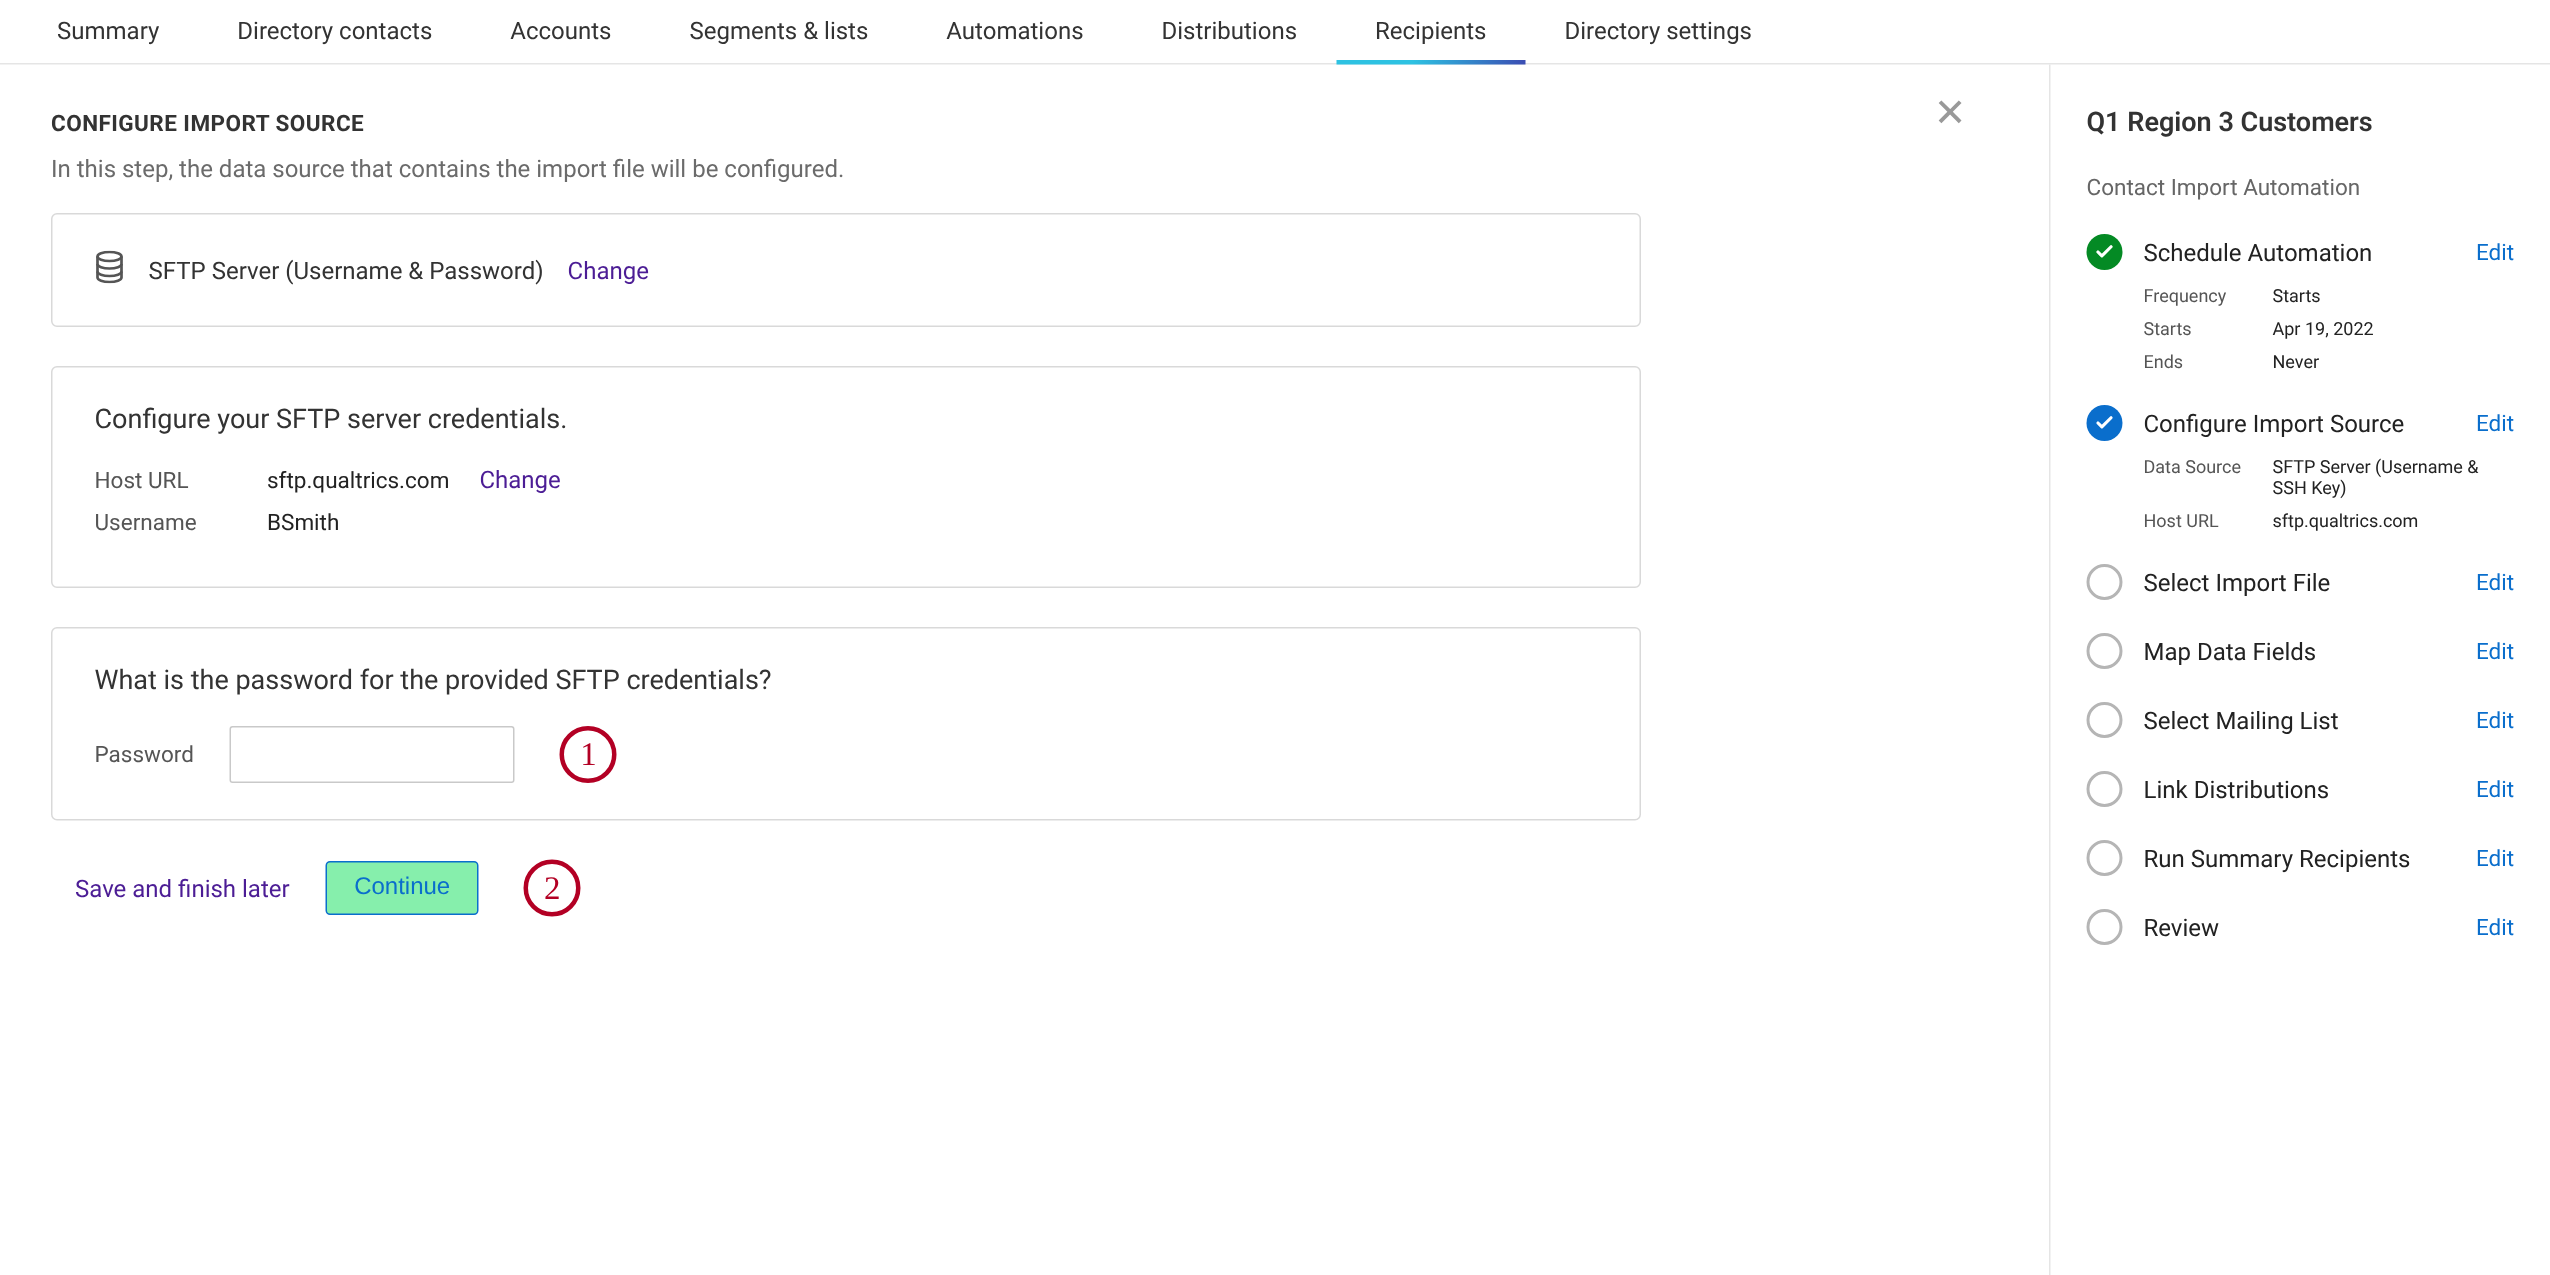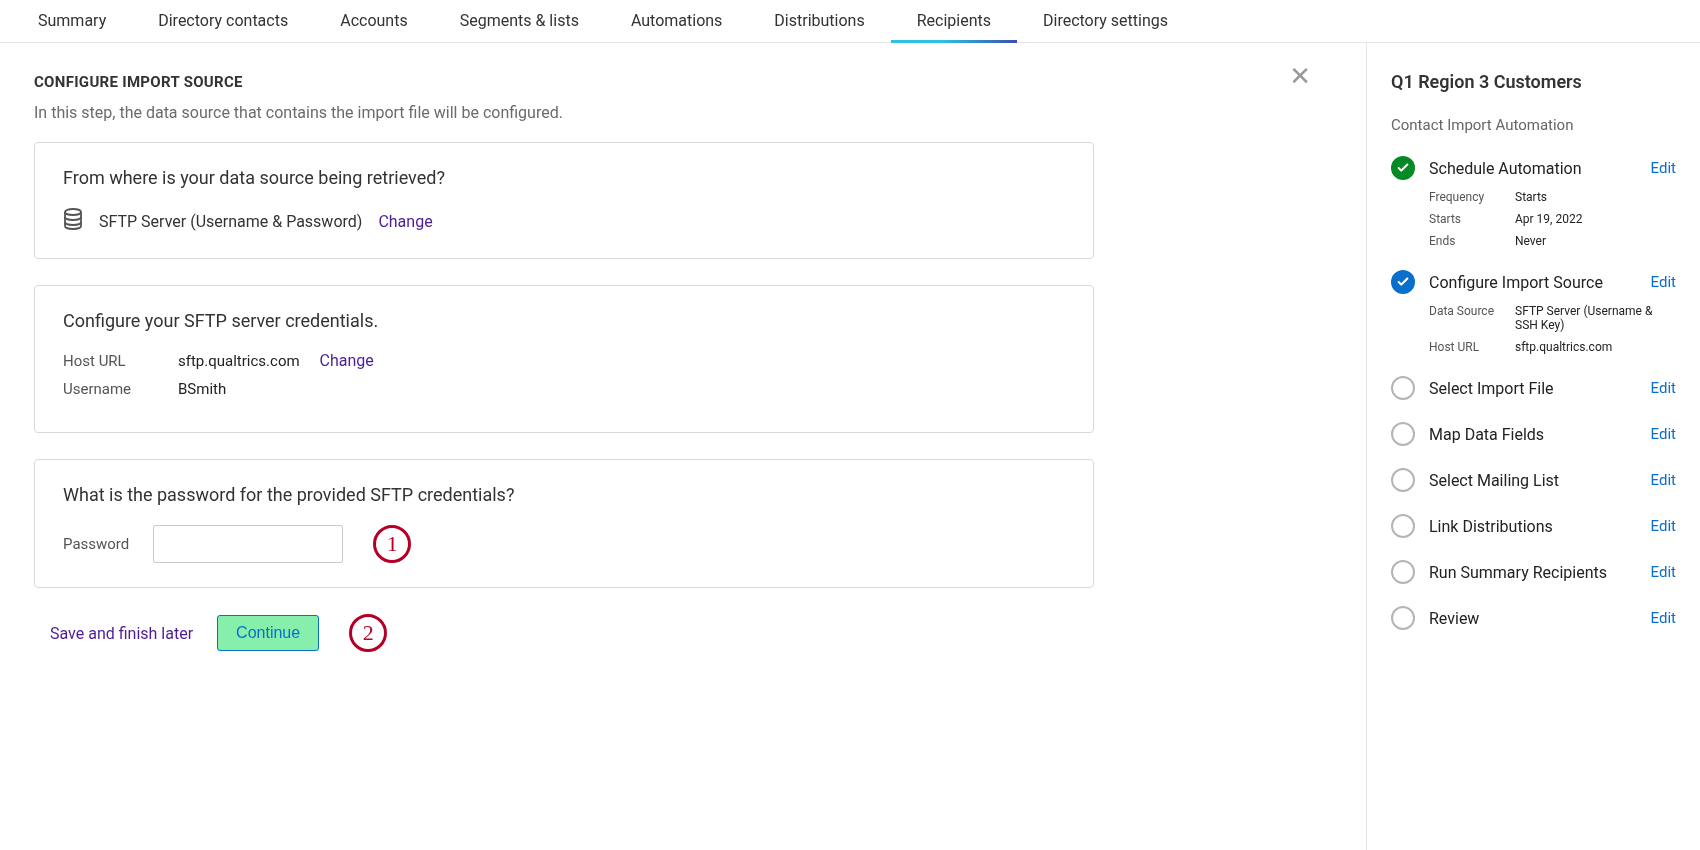--- a/index.html
+++ b/index.html
@@ -231,21 +231,20 @@
 
 <div class="body-row">
 
   <div class="main">
     <div class="close-btn">✕</div>
 
     <div class="section-title">CONFIGURE IMPORT SOURCE</div>
     <div class="section-desc">In this step, the data source that contains the import file will be configured.</div>
 
     <div class="card">
-      <div class="card-title">From where is your data source being retrieved?</div>
       <div class="source-row">
         <span class="icon">
           <svg width="20" height="22" viewBox="0 0 20 22" fill="none" stroke="#555" stroke-width="1.8">
             <ellipse cx="10" cy="4" rx="8" ry="3"></ellipse>
             <path d="M2 4v5c0 1.66 3.58 3 8 3s8-1.34 8-3V4"></path>
             <path d="M2 9v5c0 1.66 3.58 3 8 3s8-1.34 8-3V9"></path>
             <path d="M2 14v4c0 1.66 3.58 3 8 3s8-1.34 8-3v-4"></path>
           </svg>
         </span>
         <span class="txt">SFTP Server (Username &amp; Password)</span>

